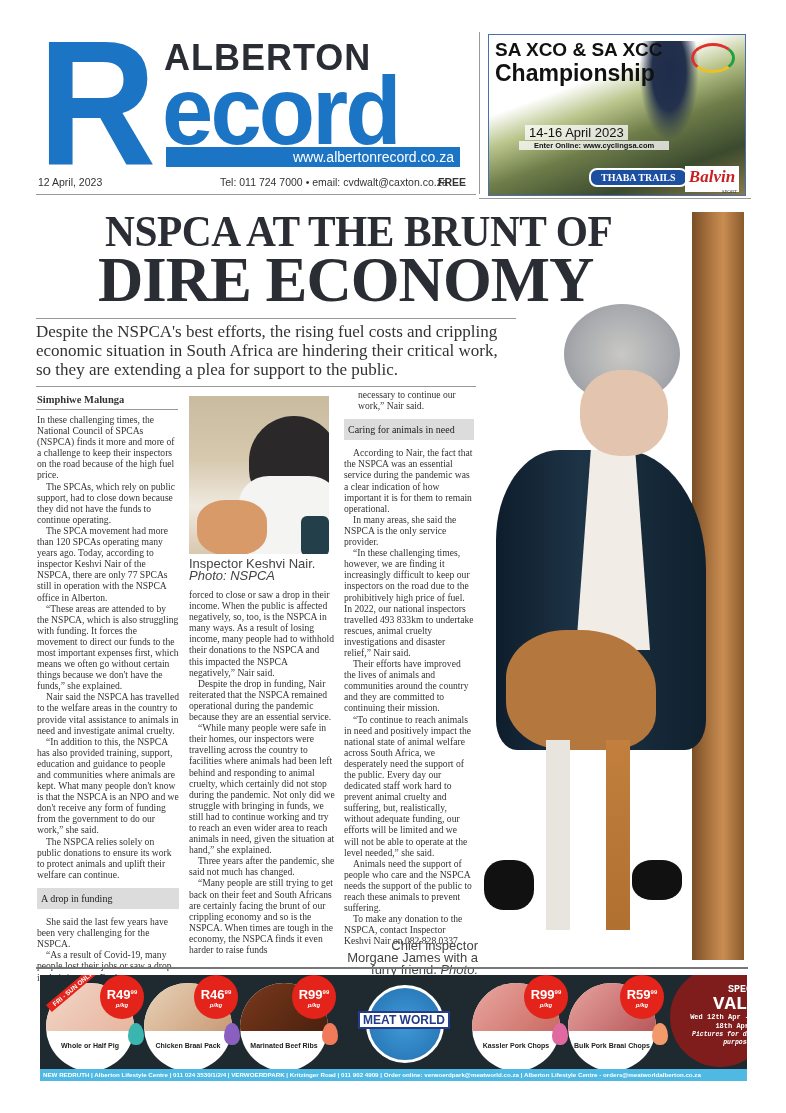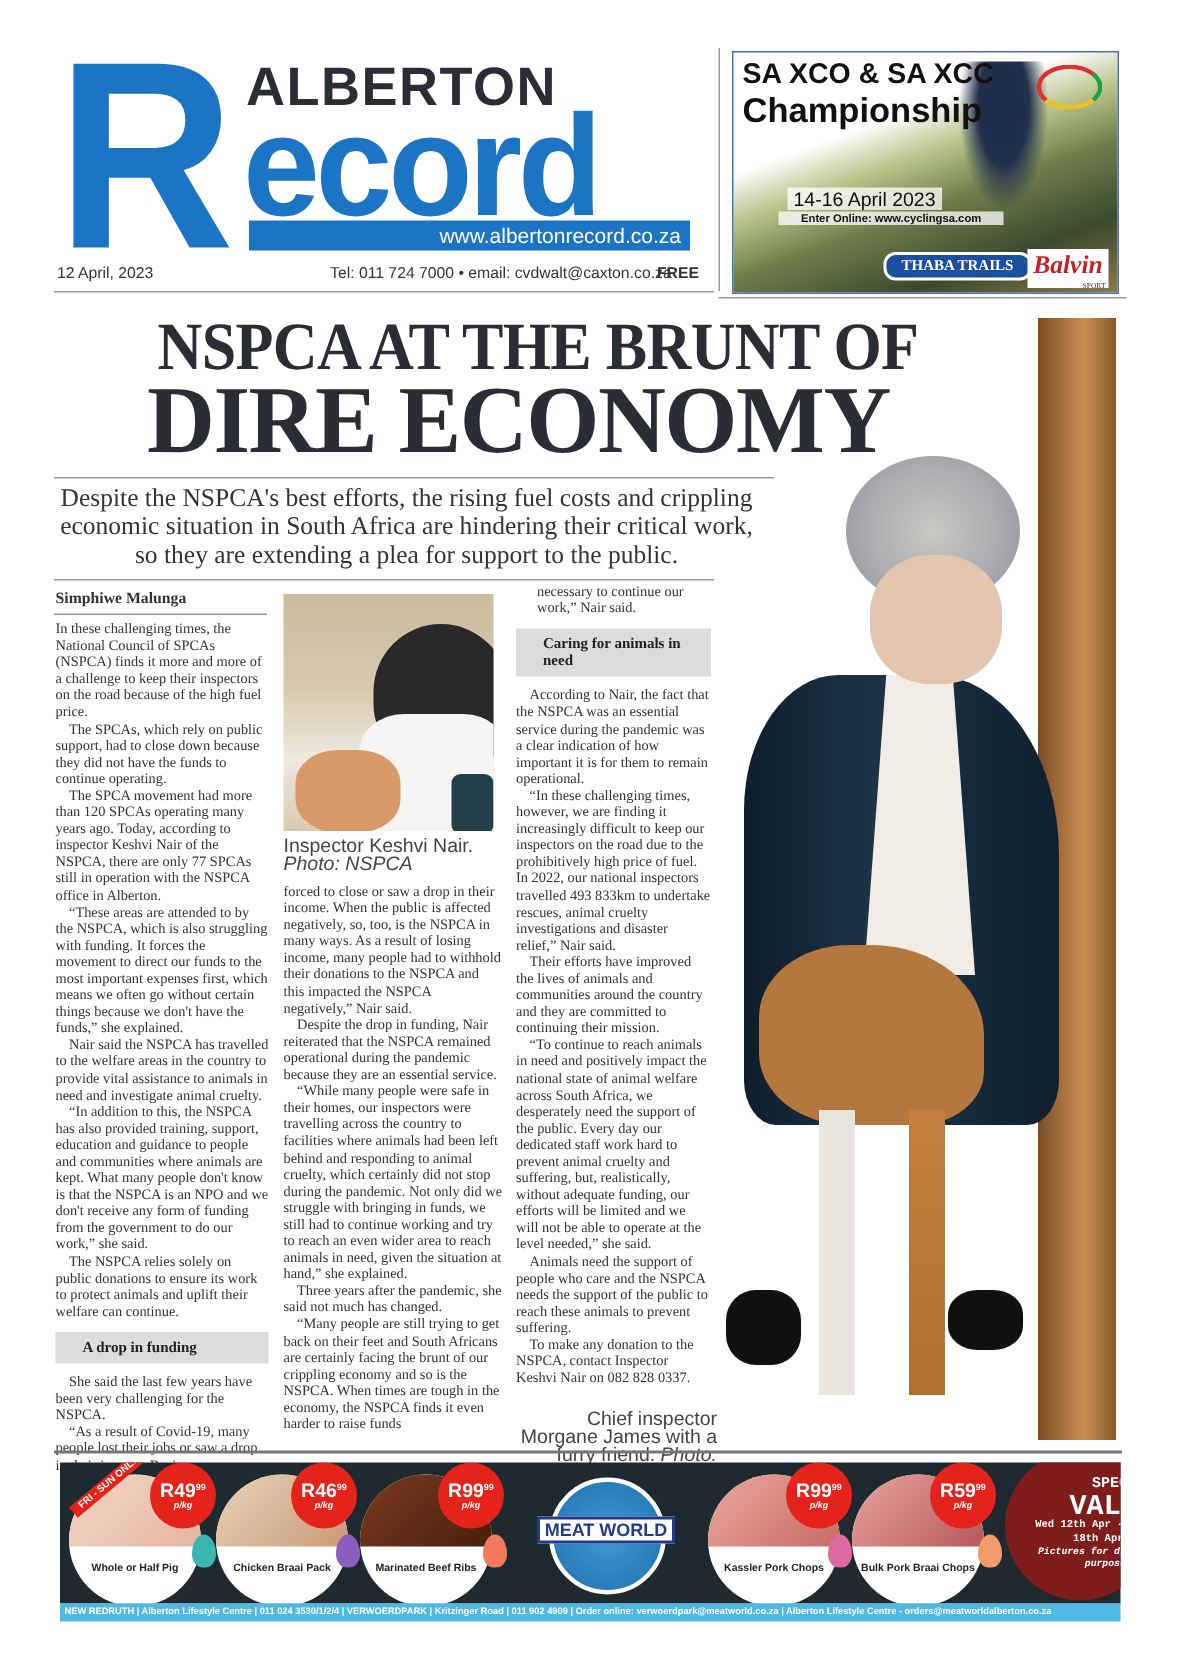--- a/index.html
+++ b/index.html
@@ -17,26 +17,26 @@
 .ad .t2{position:absolute;left:6px;top:25px;font-family:"Liberation Sans",sans-serif;font-weight:bold;font-size:23px;color:#111}
 .ad .rider{position:absolute;left:150px;top:6px;width:60px;height:100px;background:radial-gradient(ellipse at 50% 30%,#1e2b4a 0%,#24314d 40%,transparent 70%)}
 .ad .logo{position:absolute;right:10px;top:8px;width:44px;height:30px;border:3px solid #e03030;border-radius:50%;border-right-color:#20a040;border-bottom-color:#f0c020}
 .ad .dates{position:absolute;left:36px;top:90px;font-family:"Liberation Sans",sans-serif;font-weight:normal;font-size:13px;color:#111;background:rgba(255,255,255,.75);padding:0 4px}
 .ad .enter{position:absolute;left:30px;top:106px;font-family:"Liberation Sans",sans-serif;font-weight:bold;font-size:7.5px;color:#111;background:rgba(255,255,255,.75);padding:0 15px}
 .ad .thaba{position:absolute;left:100px;top:133px;background:#1d4fa0;color:#fff;font-size:10px;font-weight:bold;padding:2px 10px;border:2px solid #fff;border-radius:8px}
 .ad .balvin{position:absolute;right:6px;bottom:3px;width:54px;height:26px;background:#fff;color:#c82020;font-style:italic;font-size:17px;font-weight:bold;text-align:center;font-family:"Liberation Serif",serif;line-height:22px}
 .ad .sport{position:absolute;right:8px;bottom:1px;font-size:5px;color:#333}
 .headline1{position:absolute;left:105px;top:205px;font-family:"Liberation Serif",serif;font-weight:bold;font-size:45px;color:#2a2d34;letter-spacing:-0.5px;transform:scaleX(0.92);transform-origin:left top;white-space:nowrap}
 .headline2{position:absolute;left:98px;top:243px;font-family:"Liberation Serif",serif;font-weight:bold;font-size:64px;color:#2a2d34;letter-spacing:-1px;transform:scaleX(0.98);transform-origin:left top;white-space:nowrap}
-.standfirst{position:absolute;left:36px;top:322px;width:470px;font-size:17px;line-height:19px;text-align:center;color:#333}
+.standfirst{position:absolute;left:36px;top:322px;width:470px;font-size:17px;line-height:19px;text-align:left;color:#333}
 .byline{position:absolute;left:37px;top:394px;font-weight:bold;font-size:10.5px;color:#333}
 .col{position:absolute;font-size:9.6px;line-height:11.1px;color:#333;text-align:left}
 .col p{text-indent:9px}
 .col p.first{text-indent:0}
-.subhead{background:#dcdcdc;font-weight:bold;font-size:10px;padding:5px 18px;margin:8px 0 7px;color:#222}
+.subhead{background:#dcdcdc;font-weight:normal;font-size:10px;padding:5px 4px;margin:8px 0 7px;color:#222}
 .caption{font-family:Liberation Sans, sans-serif;font-size:13px;color:#444;line-height:12px}
 .caption i{font-style:italic}
 .photo-pig{position:absolute;left:189px;top:396px;width:140px;height:158px;background:linear-gradient(180deg,#c9bb9e 0%,#d6c9ae 40%,#efe9e0 70%,#d9c8b0 100%);overflow:hidden}
 .pig-hair{position:absolute;left:60px;top:20px;width:90px;height:90px;background:#2a2828;border-radius:50% 50% 20% 40%}
 .pig-shirt{position:absolute;left:50px;top:80px;width:100px;height:90px;background:#f4f4f2;border-radius:30% 30% 0 0}
 .pig-badge{position:absolute;left:112px;top:120px;width:28px;height:40px;background:#233f4a;border-radius:6px}
 .pig-animal{position:absolute;left:8px;top:104px;width:70px;height:55px;background:#d99a6a;border-radius:40%}
 .photo-woman{position:absolute;left:476px;top:300px;width:230px;height:640px;overflow:hidden}
 .w-hair{position:absolute;left:88px;top:4px;width:116px;height:100px;background:radial-gradient(circle,#c9c8c4 0%,#a8aaae 60%,#8d9096 100%);border-radius:50%}
 .w-face{position:absolute;left:104px;top:70px;width:88px;height:86px;background:#e3c4ae;border-radius:45%}
@@ -147,20 +147,21 @@
   <p>Despite the drop in funding, Nair reiterated that the NSPCA remained operational during the pandemic because they are an essential service.</p>
   <p>“While many people were safe in their homes, our inspectors were travelling across the country to facilities where animals had been left behind and responding to animal cruelty, which certainly did not stop during the pandemic. Not only did we struggle with bringing in funds, we still had to continue working and try to reach an even wider area to reach animals in need, given the situation at hand,” she explained.</p>
   <p>Three years after the pandemic, she said not much has changed.</p>
   <p>“Many people are still trying to get back on their feet and South Africans are certainly facing the brunt of our crippling economy and so is the NSPCA. When times are tough in the economy, the NSPCA finds it even harder to raise funds</p>
 </div>
 
 <div class="col" style="left:344px;top:389px;width:130px">
   <p class="first" style="padding-left:14px">necessary to continue our work,” Nair said.</p>
   <div class="subhead">Caring for animals in need</div>
   <p>According to Nair, the fact that the NSPCA was an essential service during the pandemic was a clear indication of how important it is for them to remain operational.</p>
+  <p>In many areas, she said the NSPCA is the only service provider.</p>
   <p>“In these challenging times, however, we are finding it increasingly difficult to keep our inspectors on the road due to the prohibitively high price of fuel. In 2022, our national inspectors travelled 493 833km to undertake rescues, animal cruelty investigations and disaster relief,” Nair said.</p>
   <p>Their efforts have improved the lives of animals and communities around the country and they are committed to continuing their mission.</p>
   <p>“To continue to reach animals in need and positively impact the national state of animal welfare across South Africa, we desperately need the support of the public. Every day our dedicated staff work hard to prevent animal cruelty and suffering, but, realistically, without adequate funding, our efforts will be limited and we will not be able to operate at the level needed,” she said.</p>
   <p>Animals need the support of people who care and the NSPCA needs the support of the public to reach these animals to prevent suffering.</p>
   <p>To make any donation to the NSPCA, contact Inspector Keshvi Nair on 082 828 0337.</p>
 </div>
 <div class="caption" style="position:absolute;left:340px;top:940px;width:138px;text-align:right">
   <span>Chief inspector Morgane James with a furry friend.</span>
   <i>Photo: NSPCA</i>
 </div>

